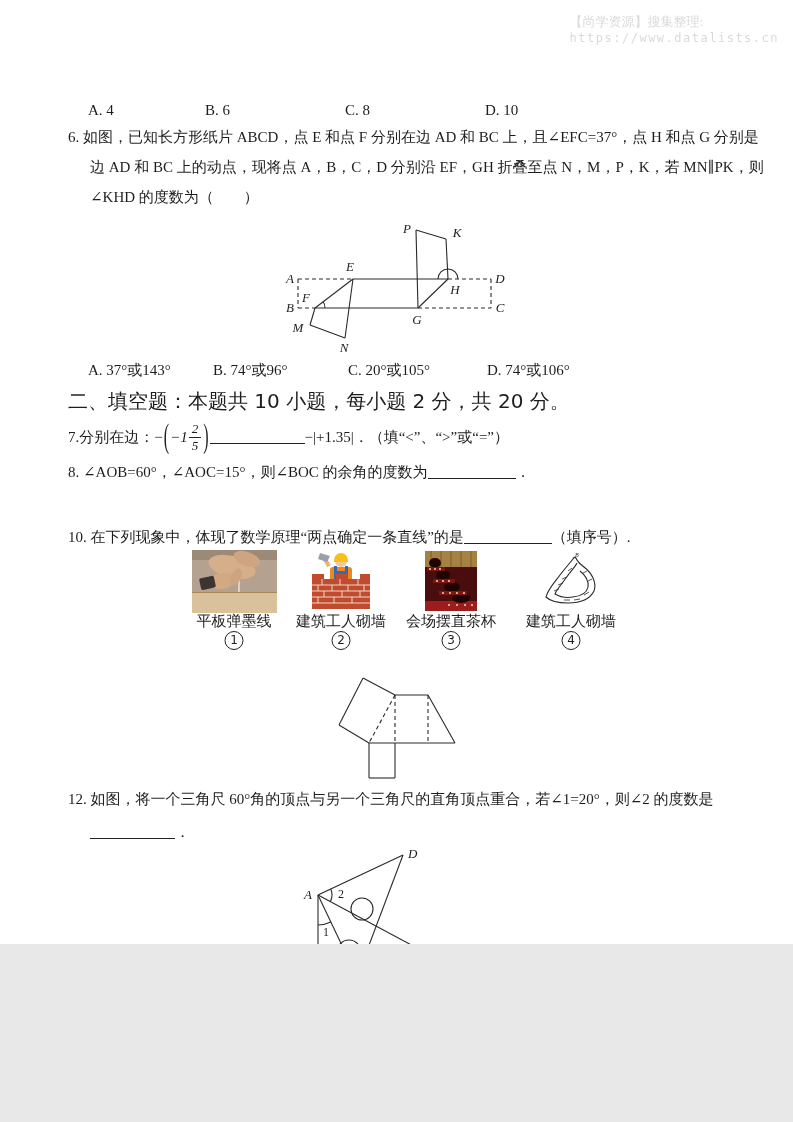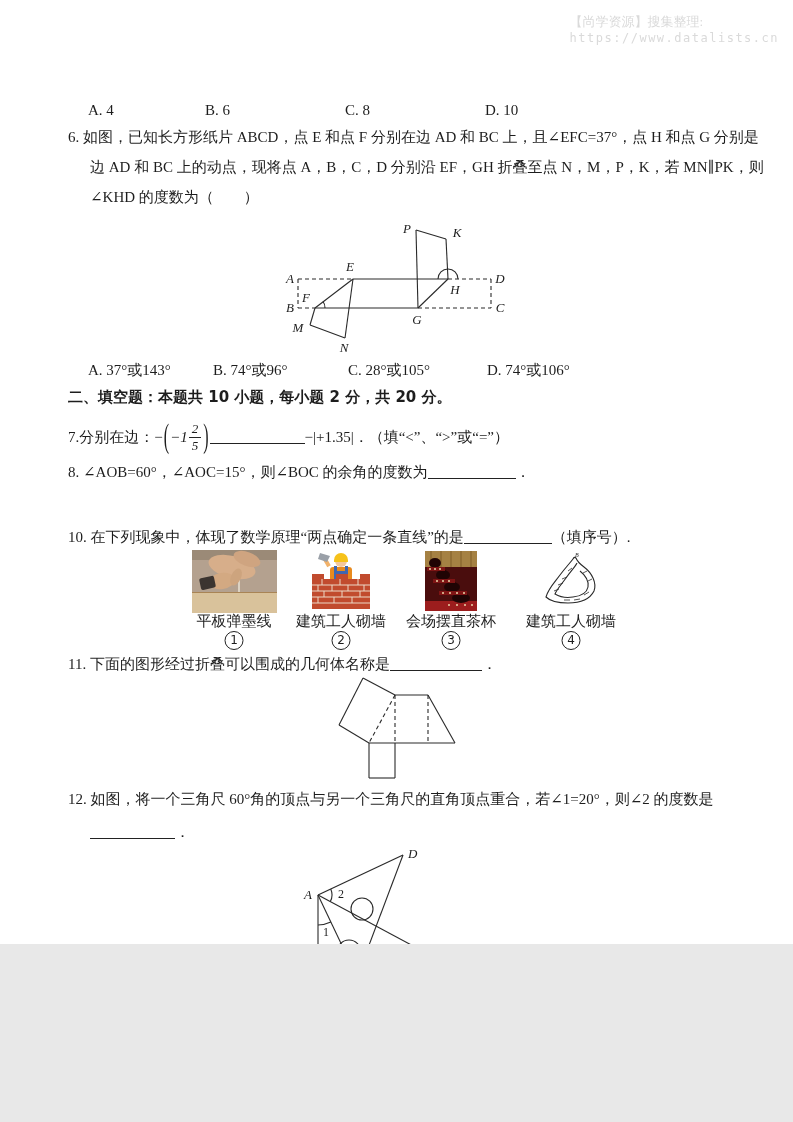--- a/index.html
+++ b/index.html
@@ -1,20 +1,20 @@
 <!DOCTYPE html>
 <html><head>
 <meta charset="utf-8">
 <style>
   html,body{margin:0;padding:0;background:#e8e8e8;}
   .page{position:relative;width:793px;height:944px;background:#ffffff;overflow:hidden;
         font-family:"Liberation Serif","DejaVu Serif",serif;color:#1d1d1d;margin:0 auto;}
   .abs{position:absolute;white-space:nowrap;}
   .t{font-size:15px;line-height:20px;}
-  .bold-sans{font-family:"DejaVu Sans","Liberation Sans",sans-serif;font-weight:bold;font-size:15px;}
+  .bold-sans{font-family:"DejaVu Sans","Liberation Sans",sans-serif;font-weight:normal;font-size:20px;}
   .wm{top:13px;right:14px;color:#dadada;font-size:13px;line-height:17px;text-align:left;}
   .wm .url{font-family:"DejaVu Sans Mono","Liberation Mono",monospace;font-size:12px;letter-spacing:1.5px;}
   .blank{display:inline-block;border-bottom:1.1px solid #222;height:13px;vertical-align:-2px;}
   .frac{display:inline-flex;flex-direction:column;align-items:center;vertical-align:-9px;line-height:1;font-size:13px;margin:0 1px;font-style:italic;}
   .frac .fnum{padding:0 3px 1.5px;}
   .frac .fden{border-top:1px solid #222;padding:1.5px 3px 0;}
   .bp{display:inline-block;transform:scaleY(2.1);font-size:16px;padding:0 1px;vertical-align:-3px;font-weight:300;}
   .mathrow{display:flex;align-items:center;}
   .cap{font-size:15px;transform:translateX(-50%);}
   .cnum{position:absolute;transform:translateX(-50%);width:17px;height:17px;border:1.2px solid #222;border-radius:50%;
@@ -73,21 +73,21 @@
     <text class="fl" x="134" y="104" text-anchor="middle">G</text>
     <text class="fl" x="172" y="74" text-anchor="middle">H</text>
     <text class="fl" x="124" y="13" text-anchor="middle">P</text>
     <text class="fl" x="174" y="17" text-anchor="middle">K</text>
     <text class="fl" x="15" y="112" text-anchor="middle">M</text>
     <text class="fl" x="61" y="132" text-anchor="middle">N</text>
   </svg>
 
   <div class="abs t" style="left:88px;top:360px">A. 37°或143°</div>
   <div class="abs t" style="left:213px;top:360px">B. 74°或96°</div>
-  <div class="abs t" style="left:348px;top:360px">C. 28°或105°</div>
+  <div class="abs t" style="left:348px;top:360px">C. 20°或105°</div>
   <div class="abs t" style="left:487px;top:360px">D. 74°或106°</div>
 
   <div class="abs bold-sans" style="left:68px;top:388px">二、填空题：本题共 10 小题，每小题 2 分，共 20 分。</div>
 
   <div class="abs t mathrow" style="left:68px;top:415px;height:44px">
     <span>7. </span>
     <span>分别在边：</span>
     <span>−</span>
       <span class="bp">(</span>
       <span style="font-style:italic">−1</span>
@@ -220,23 +220,20 @@
 
   <div class="abs cap" style="left:234px;top:612px">平板弹墨线</div>
   <div class="abs cap" style="left:341px;top:612px">建筑工人砌墙</div>
   <div class="abs cap" style="left:451px;top:612px">会场摆直茶杯</div>
   <div class="abs cap" style="left:571px;top:612px">建筑工人砌墙</div>
   <div class="cnum" style="left:234px;top:631px">1</div>
   <div class="cnum" style="left:341px;top:631px">2</div>
   <div class="cnum" style="left:451px;top:631px">3</div>
   <div class="cnum" style="left:571px;top:631px">4</div>
 
-  <div class="abs t" style="left:68px;top:654px">
-    <span>11. </span><span>下面的图形经过折叠可以围成的几何体名称是</span><span class="blank" style="width:92px"></span><span>．</span>
-  </div>
 
   <svg class="abs" style="left:333px;top:674px" width="162" height="110" viewBox="0 0 162 110">
     <line class="ln" x1="30" y1="4" x2="62" y2="21"></line>
     <line class="ln" x1="30" y1="4" x2="6" y2="51"></line>
     <line class="ln" x1="6" y1="51" x2="36" y2="69"></line>
     <line class="ln" x1="62" y1="21" x2="95" y2="21"></line>
     <line class="ln" x1="95" y1="21" x2="122" y2="69"></line>
     <line class="ln" x1="36" y1="69" x2="122" y2="69"></line>
     <line class="lnd" x1="62" y1="21" x2="36" y2="69"></line>
     <line class="lnd" x1="62" y1="21" x2="62" y2="69"></line>

